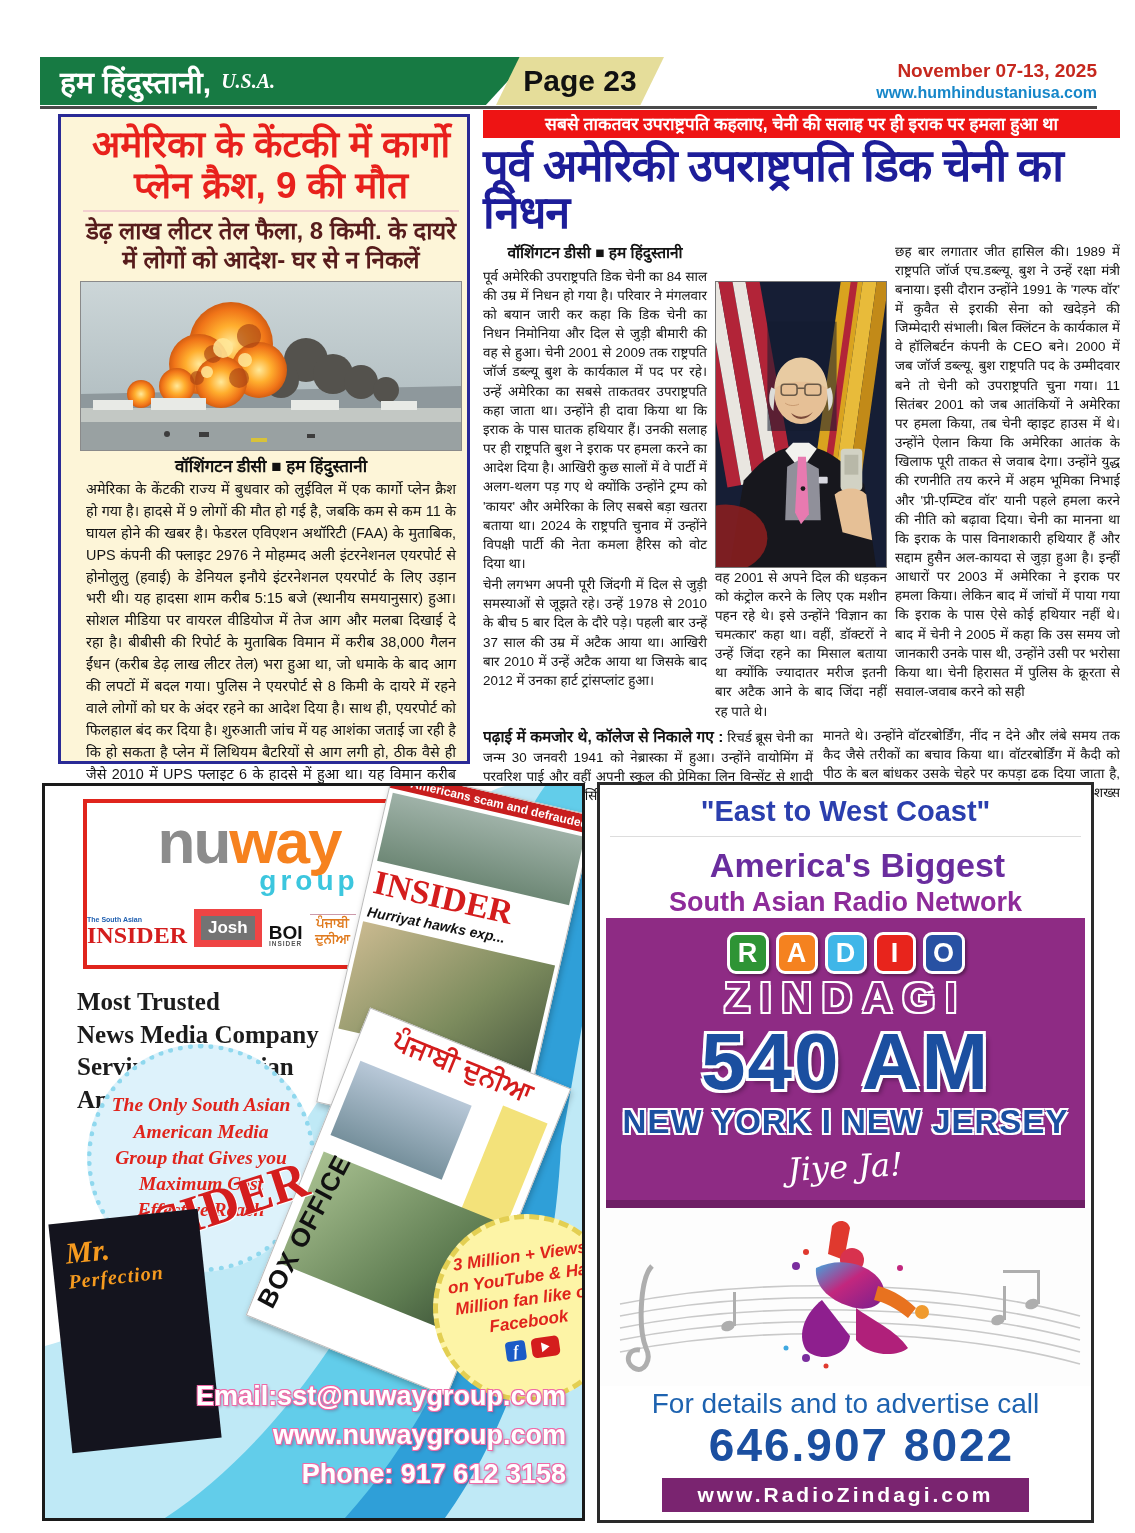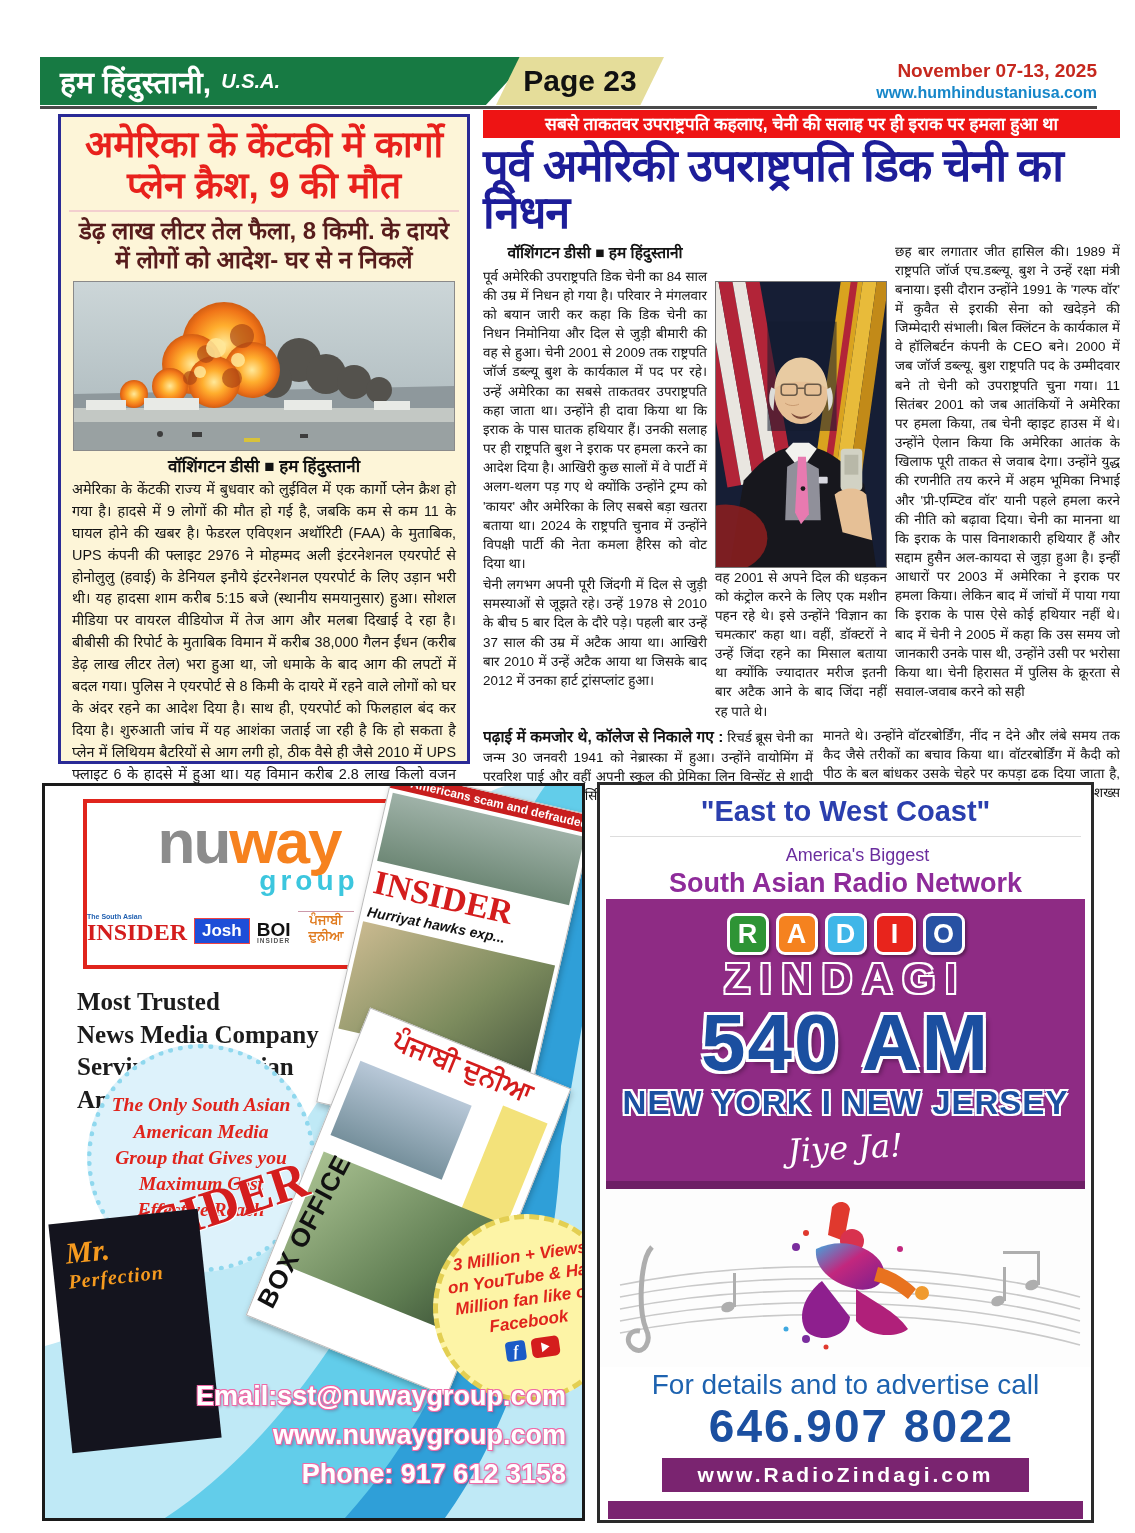--- a/index.html
+++ b/index.html
@@ -3,30 +3,30 @@
 <meta charset="utf-8">
 <style>
   html,body{margin:0;padding:0;background:#d8d8d8;}
   .page{position:relative;width:1135px;height:1533px;background:#ffffff;overflow:hidden;
         font-family:"Liberation Sans","DejaVu Sans",sans-serif;color:#111;}
   
   .topbar{position:absolute;left:40px;top:57px;right:38px;height:48px;display:flex;align-items:stretch;}
   .masthead{background:#177a43;color:#fff;width:470px;clip-path:polygon(0 0,100% 0,91% 100%,0 100%);
             display:flex;align-items:center;padding-left:20px;gap:10px;}
   .masthead .mh-main{font-size:30px;font-weight:800;}
-  .masthead .mh-usa{font-size:20px;font-weight:800;font-style:italic;}
+  .masthead .mh-usa{font-size:20px;font-weight:800;font-style:italic;font-family:Liberation Serif, serif;}
   .page-badge{background:#e5dd9a;width:168px;margin-left:-34px;clip-path:polygon(14% 0,100% 0,86% 100%,0 100%);
               display:flex;align-items:center;justify-content:center;font-size:30px;font-weight:800;color:#111;}
   .issue{margin-left:auto;text-align:right;line-height:1.25;padding-top:2px;}
   .issue .i-date{color:#c6281e;font-weight:800;font-size:19px;}
   .issue .i-site{color:#1787c9;font-weight:800;font-size:16px;}
   .header-rule{position:absolute;left:40px;right:38px;top:106px;height:3px;background:#4a4a4a;}
   
   .left-art{position:absolute;left:58px;top:114px;width:412px;height:650px;background:#fdf5d8;
-            border:3px solid #2a2a96;box-sizing:border-box;text-align:center;}
+            border:3px solid #2a2a96;box-sizing:border-box;text-align:center;padding-left:14px;}
   .la-head{color:#e8211c;font-size:37px;line-height:1.1;font-weight:800;margin:8px 6px 4px;}
   .la-sub{color:#571c1c;font-size:24px;line-height:1.2;font-weight:800;margin:2px 8px 6px;
           border-top:2px solid #f3cfcf;padding-top:5px;}
   .crash-photo{width:380px;height:168px;margin:2px auto 2px;border:1px solid #8a8a8a;display:block;background:#b8c2c6;}
   .la-byline{font-weight:800;font-size:17px;margin:3px 0 2px;color:#111;}
   .la-body{font-size:14.4px;line-height:1.52;text-align:justify;padding:0 11px 8px;color:#141414;}
   
   .main-art{position:absolute;left:483px;top:110px;width:637px;height:666px;}
   .kicker{background:#ee1414;color:#fff;font-weight:800;font-size:17.5px;height:28px;line-height:28px;text-align:center;}
   .main-head{color:#1d1d99;font-size:45px;font-weight:800;text-align:left;line-height:1.05;
@@ -50,21 +50,21 @@
   .nuway-bg{position:absolute;inset:0;}
   .nu-logo-box{position:absolute;left:38px;top:13px;width:332px;height:170px;background:#fff;
                border:4px solid #e0241c;box-sizing:border-box;text-align:center;}
   .nu-word{line-height:1;margin-top:8px;}
   .nu-gray{color:#8c8c8c;font-size:62px;font-weight:800;letter-spacing:-2px;}
   .nu-orange{color:#f6821f;font-size:62px;font-weight:800;letter-spacing:-2px;text-align:right;}
   .nu-group{color:#3cc6de;font-size:28px;font-weight:800;letter-spacing:4px;margin-top:-6px;margin-left:120px;line-height:1;}
   .nu-brands{display:flex;align-items:flex-end;justify-content:center;gap:7px;margin-top:14px;}
   .b-insider{color:#d41d1d;font-family:"Liberation Serif","DejaVu Serif",serif;font-weight:800;font-size:24px;line-height:1;}
   .b-insider small{display:block;color:#1f5fb0;font-size:7px;font-family:"Liberation Sans",sans-serif;text-align:left;}
-  .b-josh{background:#1d4ed8;color:#fff;font-weight:800;font-size:17px;padding:2px 7px;border:1px solid #ef4444;}
+  .b-josh{background:#737373;color:#fff;font-weight:800;font-size:17px;padding:2px 7px;border:7px solid #ef4444;}
   .b-boi{color:#111;font-weight:800;font-size:19px;line-height:.9;}
   .b-boi small{display:block;font-size:6.5px;color:#555;letter-spacing:1px;}
   .b-punjabi{color:#e07b1f;font-weight:800;font-size:13px;border-top:1px solid #c9a; }
   .b-ethnic{color:#35b9d6;font-weight:800;font-size:10px;width:62px;line-height:1.1;}
   .b-ethnic .swoosh{display:block;color:#9ad2e0;font-size:16px;line-height:.8;}
   .nu-tagline{position:absolute;left:32px;top:200px;width:330px;color:#1c1c1c;
               font-family:"Liberation Serif","DejaVu Serif",serif;font-weight:700;font-size:25px;line-height:1.3;}
   .nu-circle{position:absolute;left:42px;top:258px;width:228px;height:228px;border-radius:50%;
              background:#ddf2fb;border:5px dotted #8fd8ee;box-sizing:border-box;display:flex;align-items:center;justify-content:center;
              text-align:center;color:#e0241c;font-weight:700;font-style:italic;font-size:19.5px;line-height:1.35;
@@ -97,21 +97,21 @@
          font-family:"Liberation Serif",serif;display:flex;align-items:center;justify-content:center;}
   .yt-ic{width:28px;height:20px;background:#d41d1d;border-radius:5px;display:flex;align-items:center;justify-content:center;}
   .yt-ic span{width:0;height:0;border-left:8px solid #fff;border-top:5px solid transparent;border-bottom:5px solid transparent;}
   .nu-contact{position:absolute;right:16px;bottom:24px;text-align:right;font-weight:800;font-size:27px;line-height:1.45;
               color:#fff;text-shadow:-1px -1px 0 #ef6aa8,1px -1px 0 #ef6aa8,-1px 1px 0 #ef6aa8,1px 1px 0 #ef6aa8,2px 2px 3px rgba(120,30,80,.4);}
   
   .radio{position:absolute;left:597px;top:782px;width:497px;height:741px;border:3px solid #2a2a2a;
          box-sizing:border-box;background:#fff;overflow:hidden;text-align:center;}
   .r-line1{color:#2b3fae;font-weight:800;font-size:29px;margin-top:10px;}
   .r-rule{height:1px;background:#ddd;margin:8px 10px;}
-  .r-line2{color:#6a2d9e;font-weight:400;font-size:18px;line-height:1.2;padding-left:24px;}
+  .r-line2{color:#6a2d9e;font-weight:700;font-size:34px;line-height:1.2;padding-left:24px;}
   .r-line3{color:#8e2b9a;font-weight:800;font-size:27px;line-height:1.2;}
   .r-purple{background:#8e2b84;margin:0 6px;padding:14px 0 6px;border-bottom:8px solid #6e1f66;}
   .r-blocks{display:flex;justify-content:center;gap:7px;}
   .r-block{width:42px;height:42px;border-radius:9px;border:3px solid #fff;box-sizing:border-box;color:#fff;
            font-weight:800;font-size:27px;line-height:36px;box-shadow:2px 2px 3px rgba(0,0,0,.35);}
   .r-zindagi{color:#8e2b84;font-weight:800;font-size:42px;letter-spacing:10px;line-height:1.15;
              text-shadow:-2px -2px 0 #fff,2px -2px 0 #fff,-2px 2px 0 #fff,2px 2px 0 #fff;}
   .r-freq{color:#1b4fa0;font-weight:800;font-size:80px;line-height:1.0;letter-spacing:2px;
           text-shadow:-3px -3px 0 #fff,3px -3px 0 #fff,-3px 3px 0 #fff,3px 3px 0 #fff,5px 5px 4px rgba(0,0,0,.3);}
   .r-markets{color:#1b4fa0;font-weight:800;font-size:33px;letter-spacing:1px;line-height:1.2;

